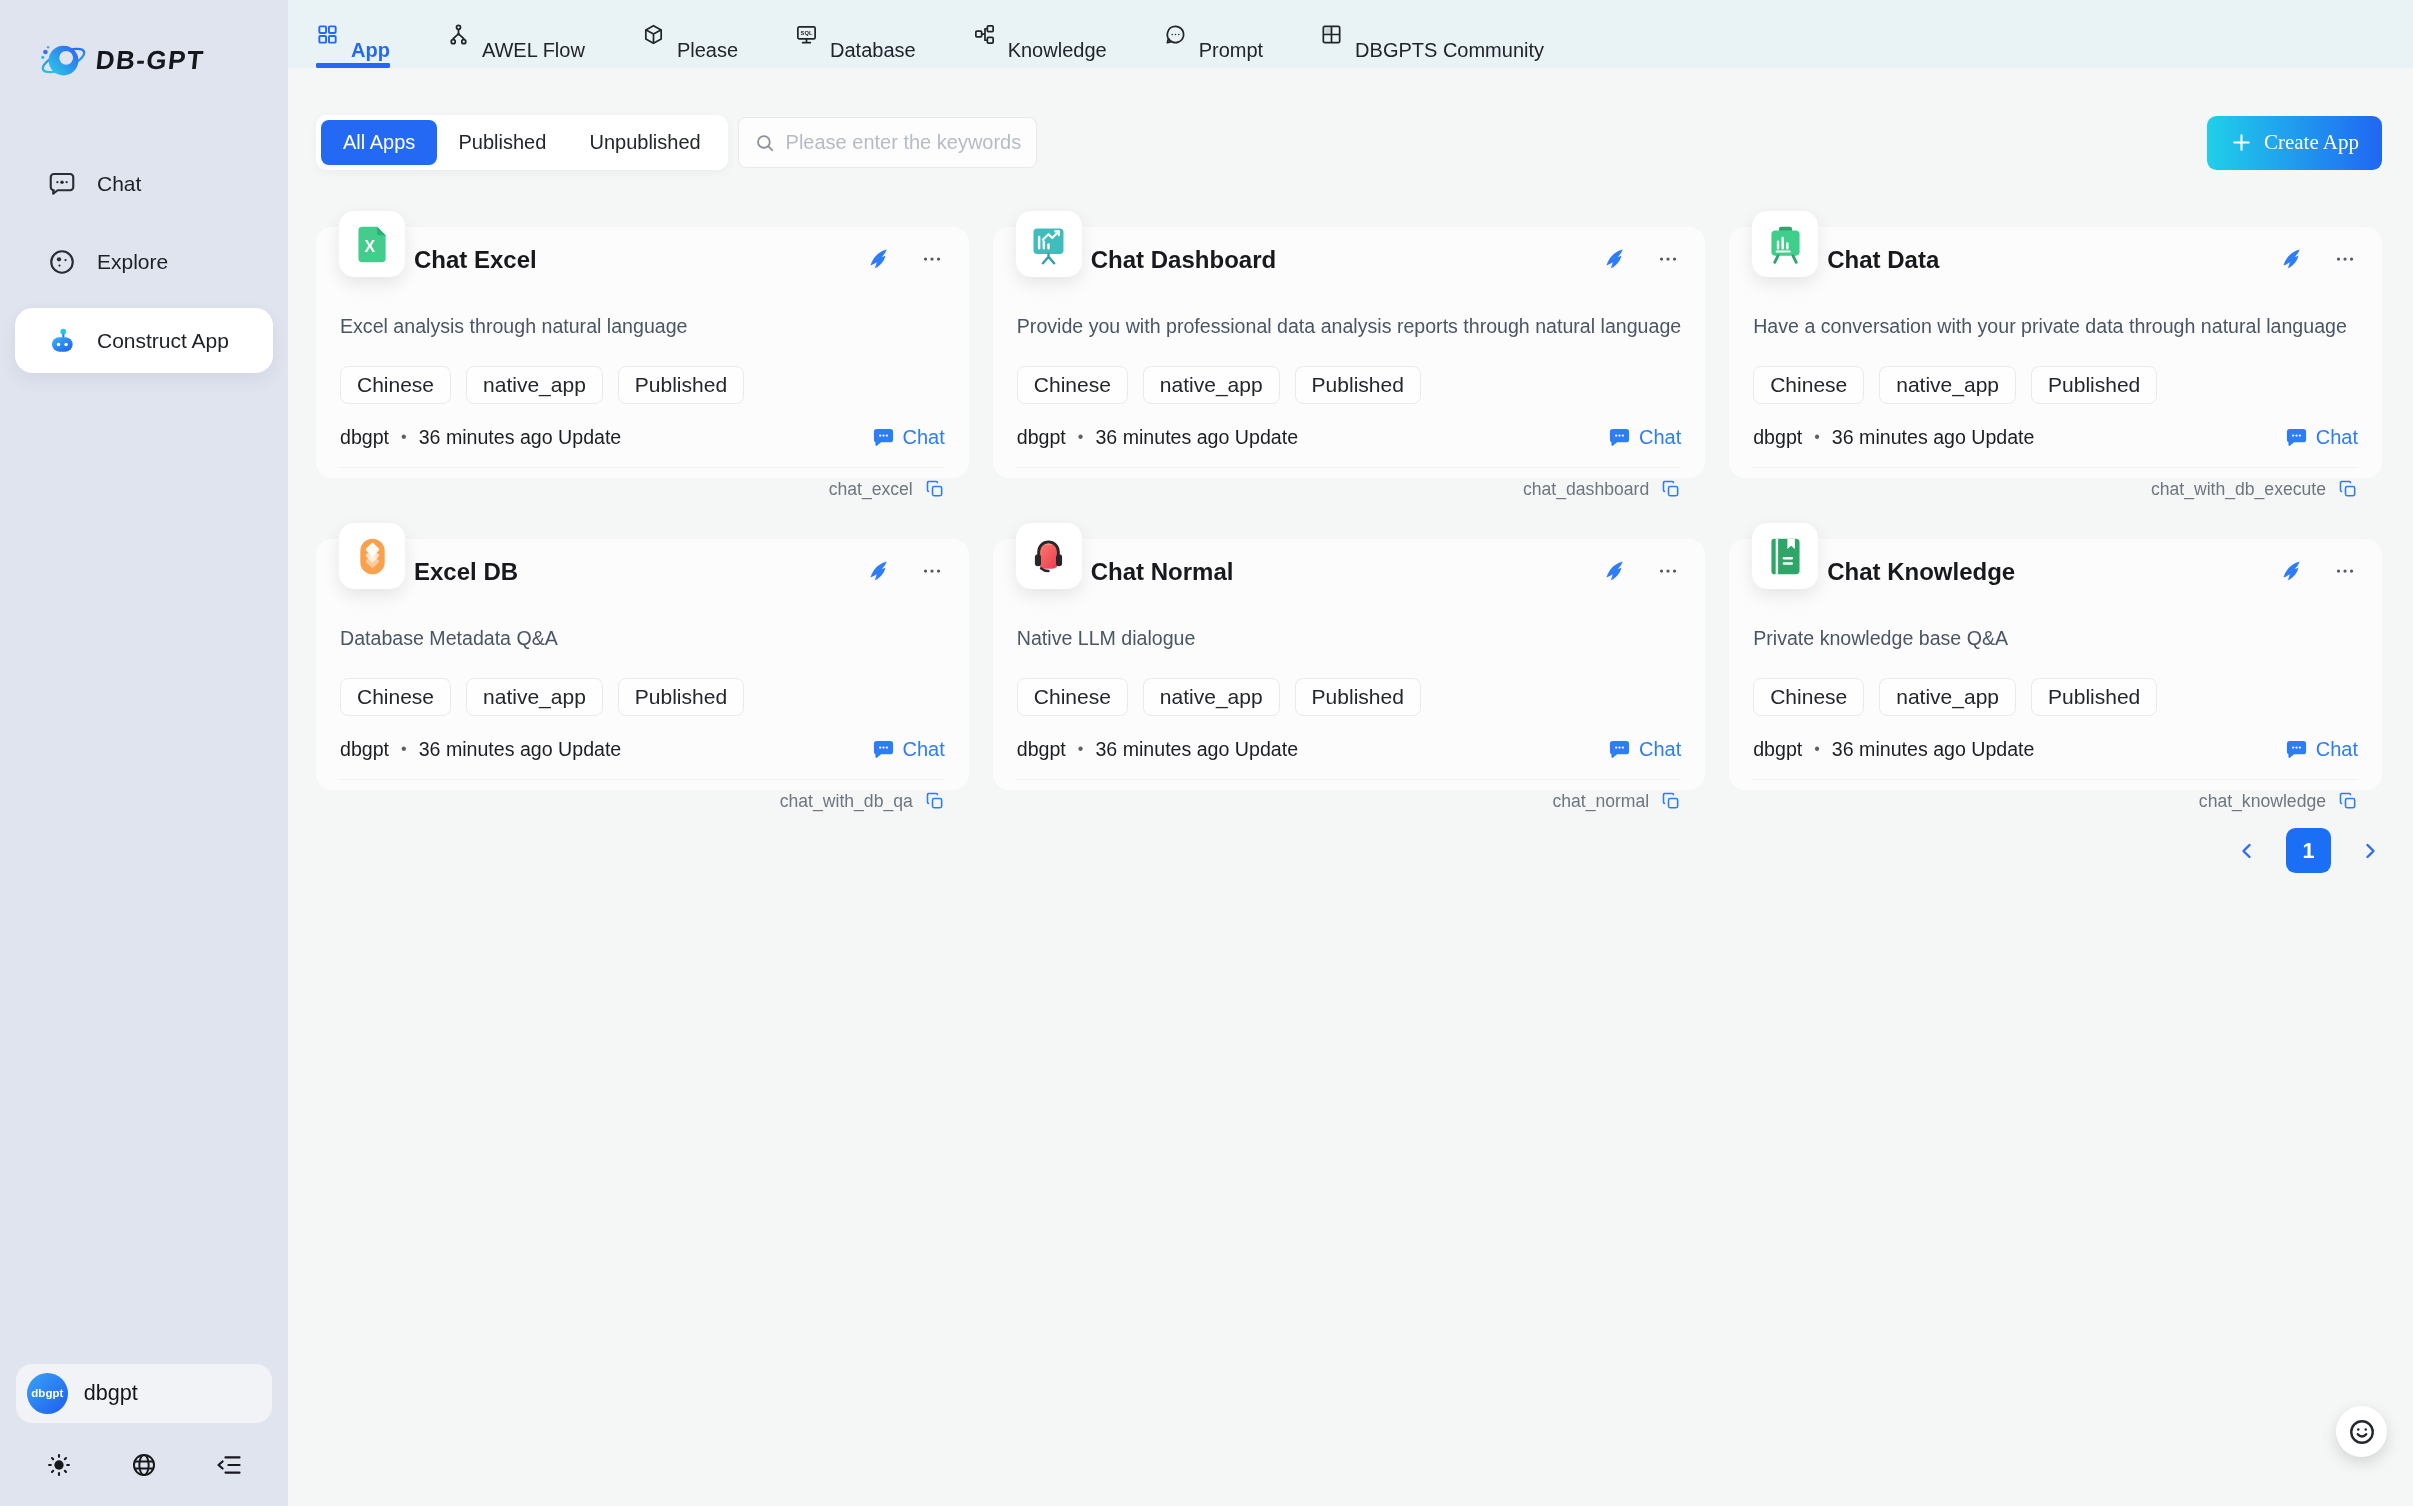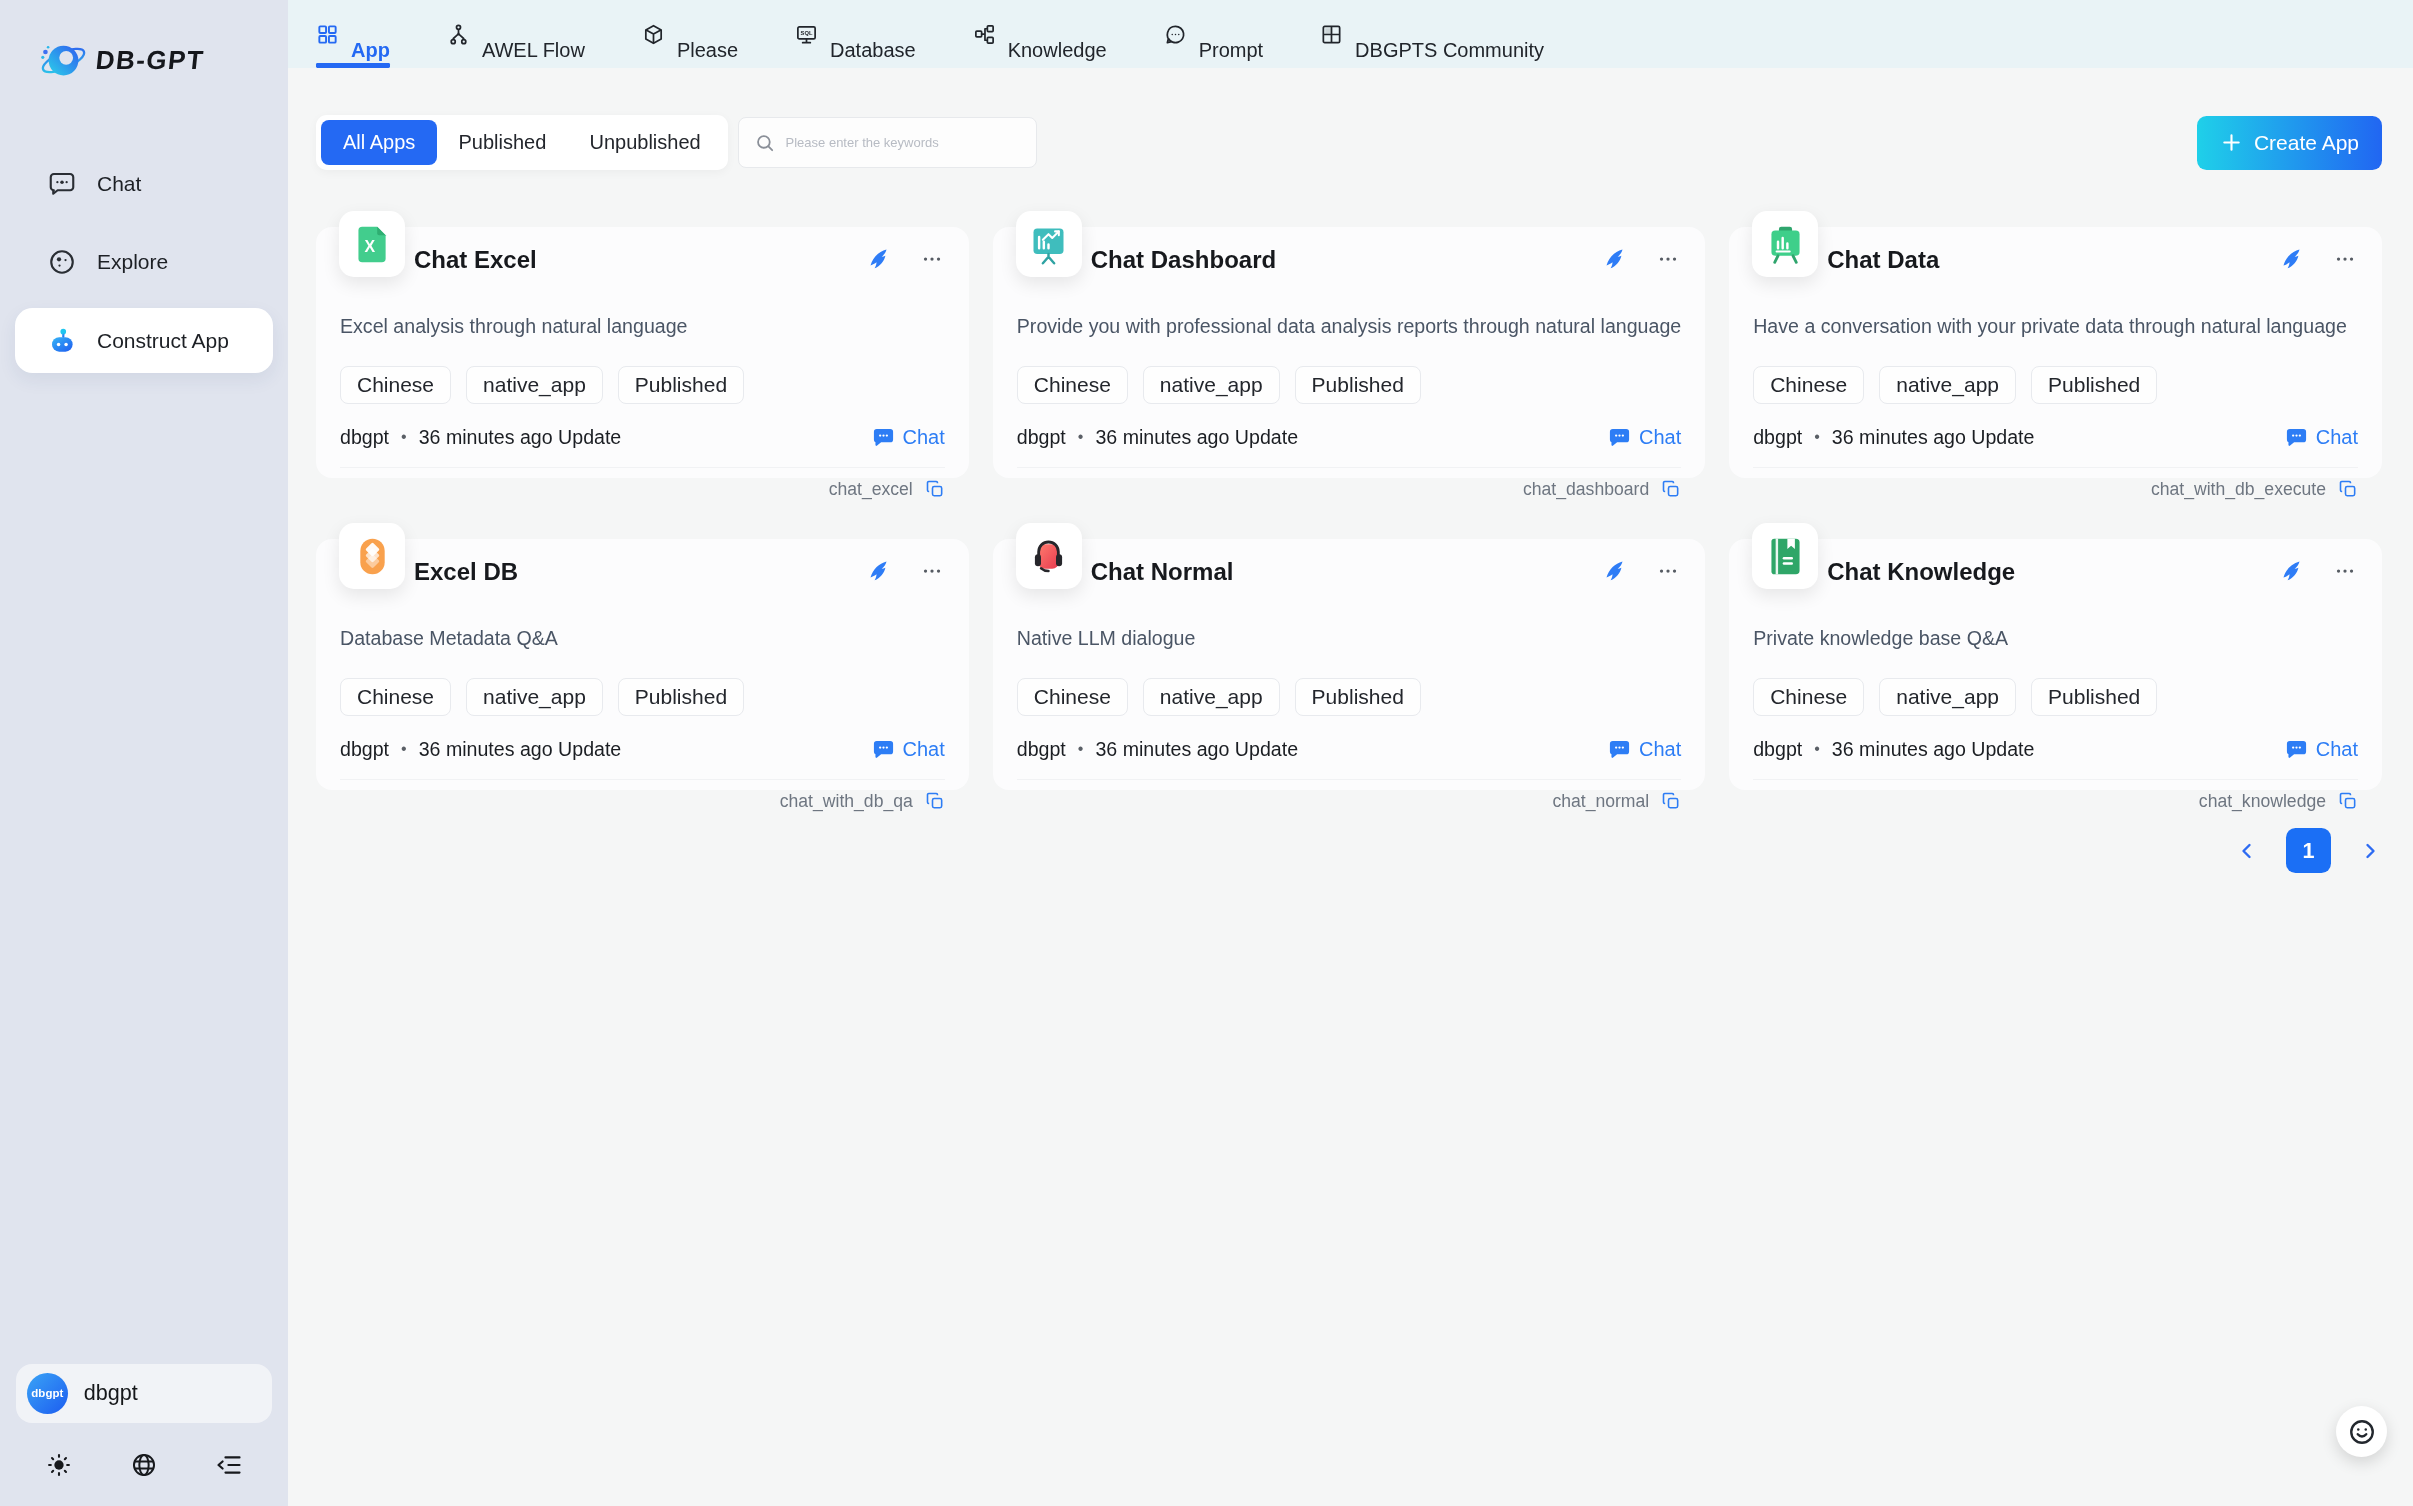--- a/index.html
+++ b/index.html
@@ -48,25 +48,25 @@
   .toolbar { display:flex; align-items:center; margin-top:47px; }
   .filter-group { display:inline-flex; background:#ffffff; border-radius:10.8px; padding:5.4px;
     box-shadow:0 2.7px 9.5px rgba(0,0,0,.04); }
   .seg-btn { border:none; background:transparent; font-family:inherit; font-size:20px;
     color:#23262c; padding:10.8px 21.6px; border-radius:8px; cursor:pointer; }
   .seg-btn.active { background:var(--accent,#2469f3); color:#fff; }
   .search-box { display:flex; align-items:center; gap:9.5px; margin-left:10.8px; width:299px;
     height:51px; background:#fdfdfd; border:1.4px solid #e7e9ec; border-radius:8px; padding:0 15px; }
   .search-box svg { width:21.6px; height:21.6px; flex-shrink:0; }
   .search-box input { border:none; outline:none; background:transparent; font-family:inherit;
-    font-size:13px; color:#30343a; width:100%; }
+    font-size:20px; color:#30343a; width:100%; }
   .search-box input::placeholder { color:#b7bbc3; }
   .toolbar-spacer { flex:1; }
   .create-btn { display:flex; align-items:center; gap:10.8px; border:none; cursor:pointer;
-    height:54px; padding:0 23px; border-radius:9.5px; color:#fff; font-family:Liberation Sans, sans-serif;
+    height:54px; padding:0 23px; border-radius:9.5px; color:#fff; font-family:Liberation Serif, serif;
     font-size:21px; font-weight:500;
     background:linear-gradient(90deg,var(--create-gradient-start,#1fd0e9),var(--create-gradient-end,#2166f2)); }
   .create-btn svg { width:23px; height:23px; }
 
   
   .grid { display:grid; grid-template-columns:repeat(3,1fr); column-gap:24px; row-gap:61px;
     margin-top:57px; }
   .card { position:relative; background:var(--card-bg,#fcfcfd); border-radius:16px;
     padding:19px 24px 0; height:251px; cursor:pointer; }
   .tile { position:absolute; top:-16px; left:23px; width:66px; height:66px; background:#fff;

